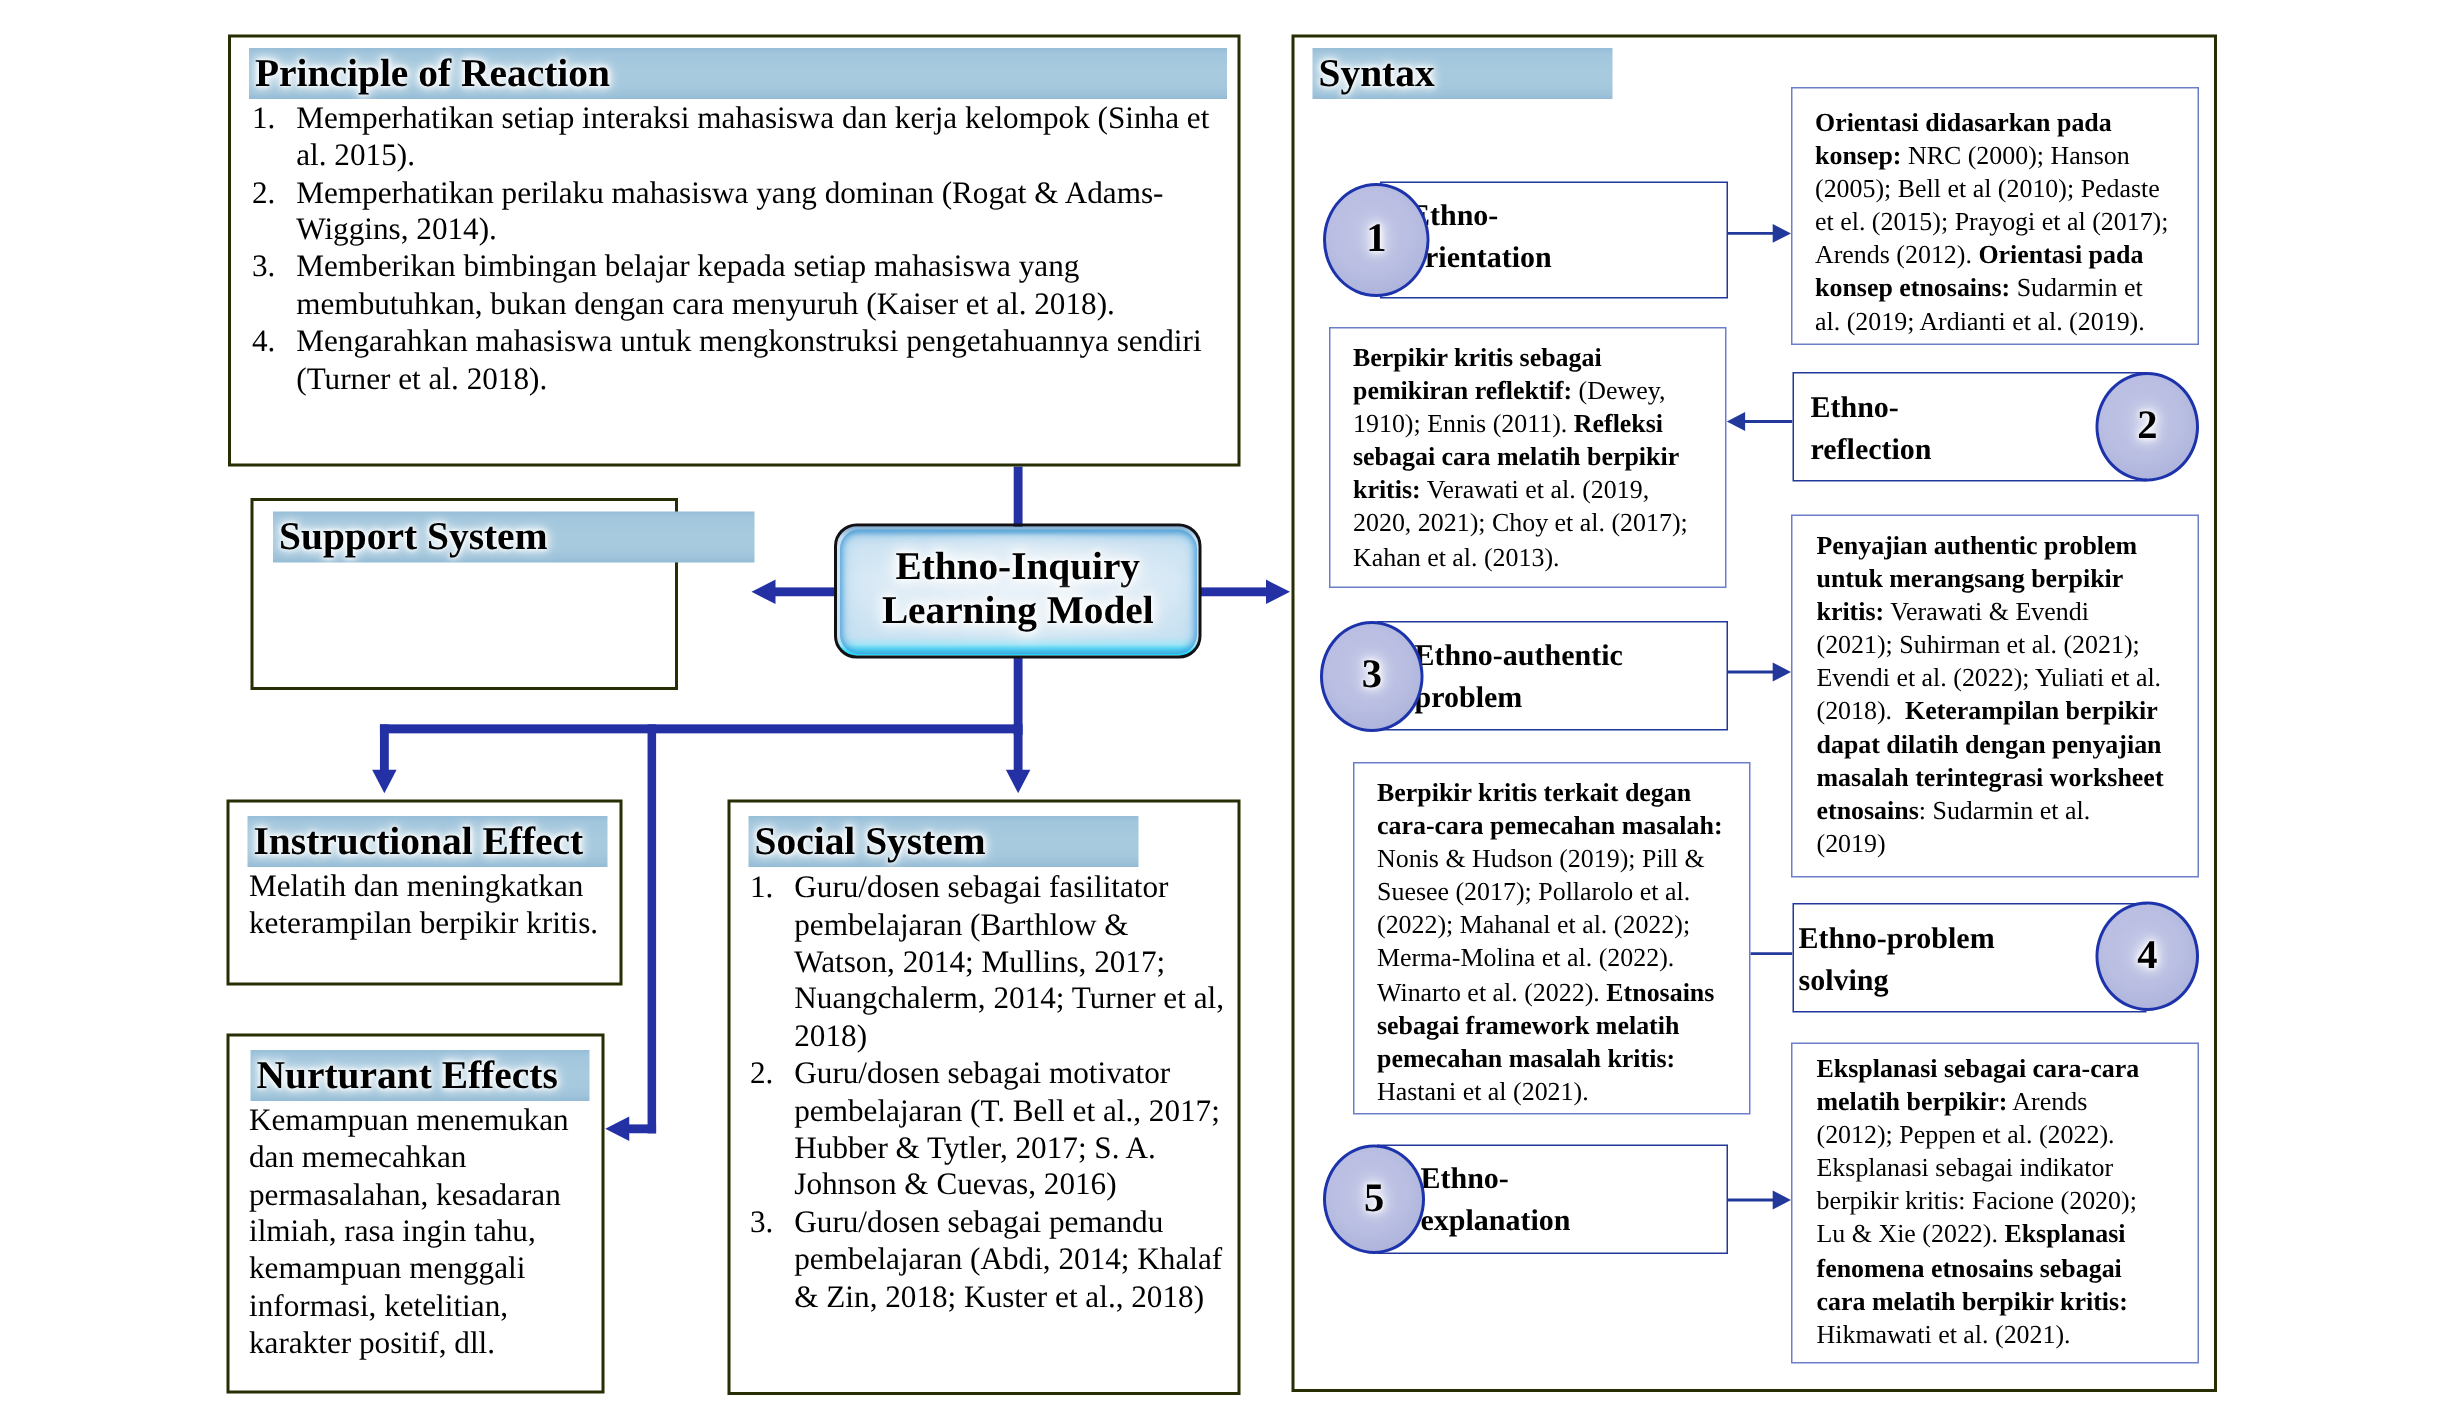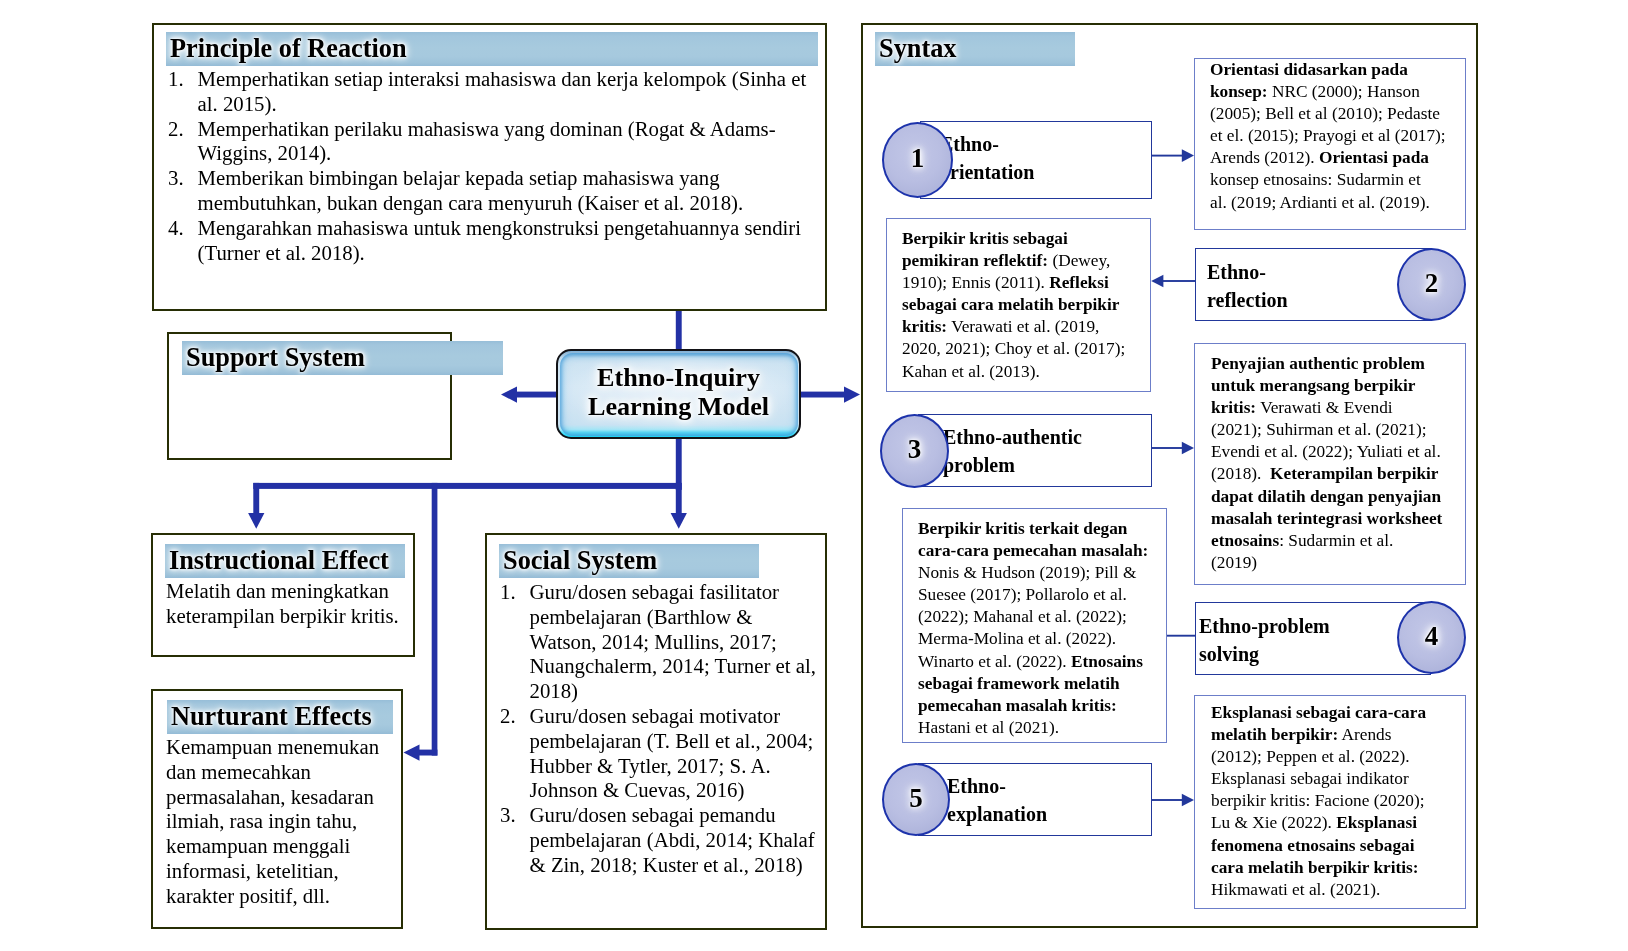--- a/index.html
+++ b/index.html
@@ -170,21 +170,21 @@
             <div class="ln">pembelajaran (Barthlow &amp;</div>
             <div class="ln">Watson, 2014; Mullins, 2017;</div>
             <div class="ln">Nuangchalerm, 2014; Turner et al,</div>
             <div class="ln">2018)</div>
           </div>
         </div>
         <div class="li">
           <span class="num">2.</span>
           <div class="libody">
             <div class="ln">Guru/dosen sebagai motivator</div>
-            <div class="ln">pembelajaran (T. Bell et al., 2004;</div>
+            <div class="ln">pembelajaran (T. Bell et al., 2017;</div>
             <div class="ln">Hubber &amp; Tytler, 2017; S. A.</div>
             <div class="ln">Johnson &amp; Cuevas, 2016)</div>
           </div>
         </div>
         <div class="li">
           <span class="num">3.</span>
           <div class="libody">
             <div class="ln">Guru/dosen sebagai pemandu</div>
             <div class="ln">pembelajaran (Abdi, 2014; Khalaf</div>
             <div class="ln">&amp; Zin, 2018; Kuster et al., 2018)</div>
@@ -224,27 +224,27 @@
   </svg>
 
   <div class="srect" style="left:920px;top:121px;width:232px;height:78px;"></div>
   <div class="slabel" style="left:940px;top:130px;width:212px;">
     <div>Ethno-</div>
     <div>orientation</div>
   </div>
   <div class="scirc" style="left:882px;top:122px;width:71px;height:76px;">
     <span style="top:18.5px;">1</span>
   </div>
-  <div class="dbox" style="left:1194px;top:58px;width:272px;height:172px;padding:0 0 0 15px;">
+  <div class="dbox" style="left:1194px;top:58px;width:272px;height:172px;padding:12px 0 0 15px;">
       <div class="ln"><span style="font-weight: bold;">Orientasi didasarkan pada</span></div>
       <div class="ln"><span style="font-weight: bold;">konsep:</span><span> NRC (2000); Hanson</span></div>
       <div class="ln"><span>(2005); Bell et al (2010); Pedaste</span></div>
       <div class="ln"><span>et el. (2015); Prayogi et al (2017);</span></div>
       <div class="ln"><span>Arends (2012). </span><span style="font-weight: bold;">Orientasi pada</span></div>
-      <div class="ln"><span style="font-weight: normal;">konsep etnosains:</span><span> Sudarmin et</span></div>
+      <div class="ln"><span style="font-weight: bold;">konsep etnosains:</span><span> Sudarmin et</span></div>
       <div class="ln"><span>al. (2019; Ardianti et al. (2019).</span></div>
     </div>
 
   <div class="srect" style="left:1195px;top:248px;width:236px;height:73px;"></div>
   <div class="slabel" style="left:1207px;top:258px;width:202px;">
     <div>Ethno-</div>
     <div>reflection</div>
   </div>
   <div class="scirc" style="left:1397px;top:248px;width:69px;height:73px;">
     <span style="top:17.5px;">2</span>

